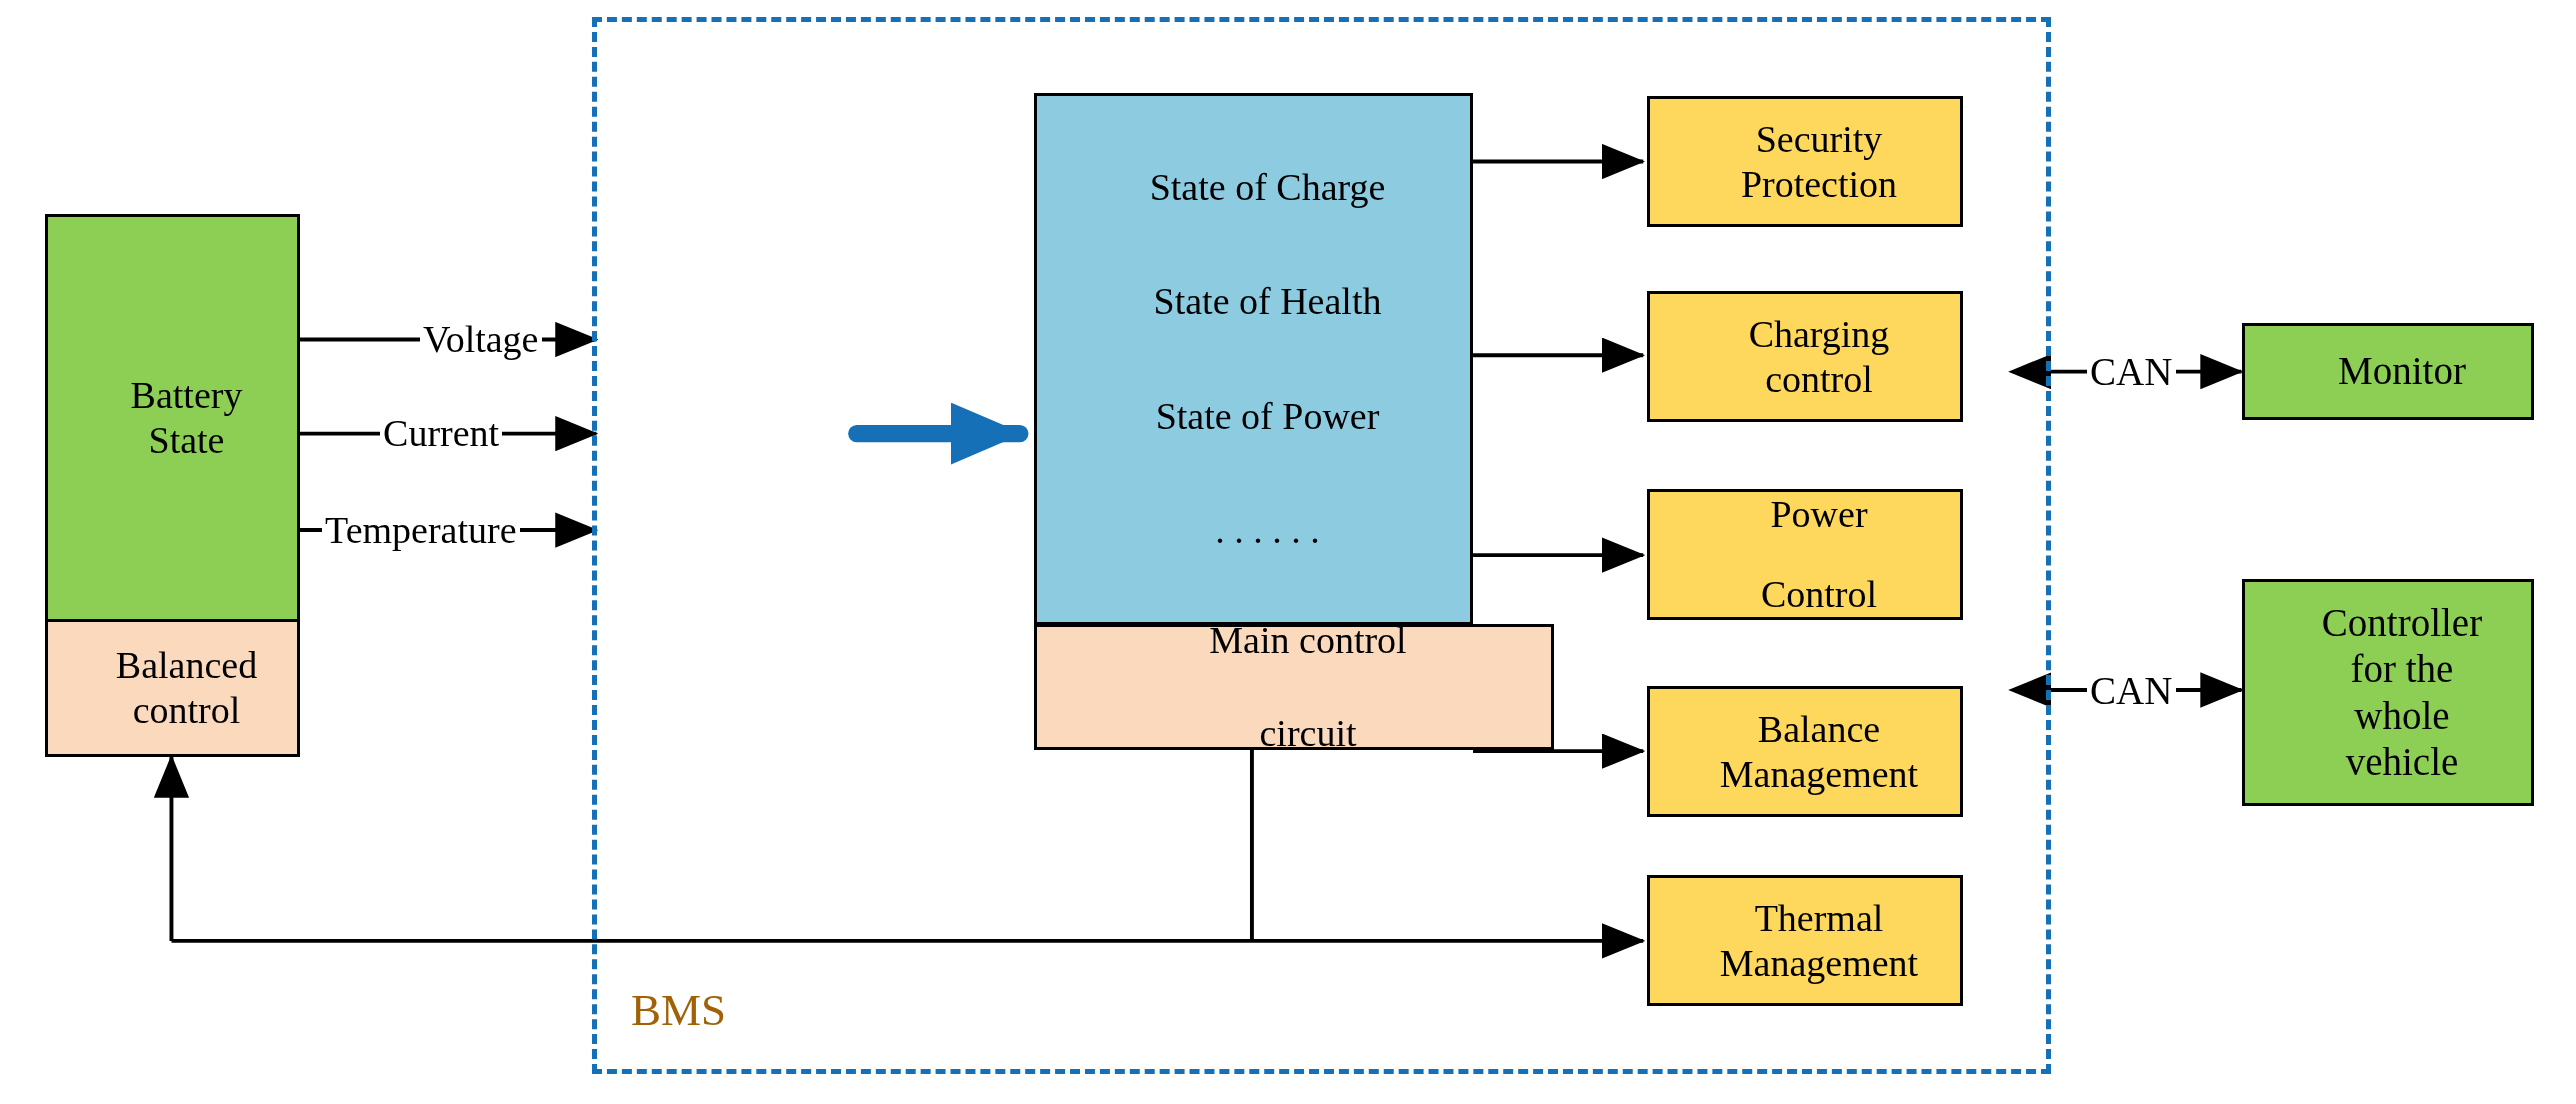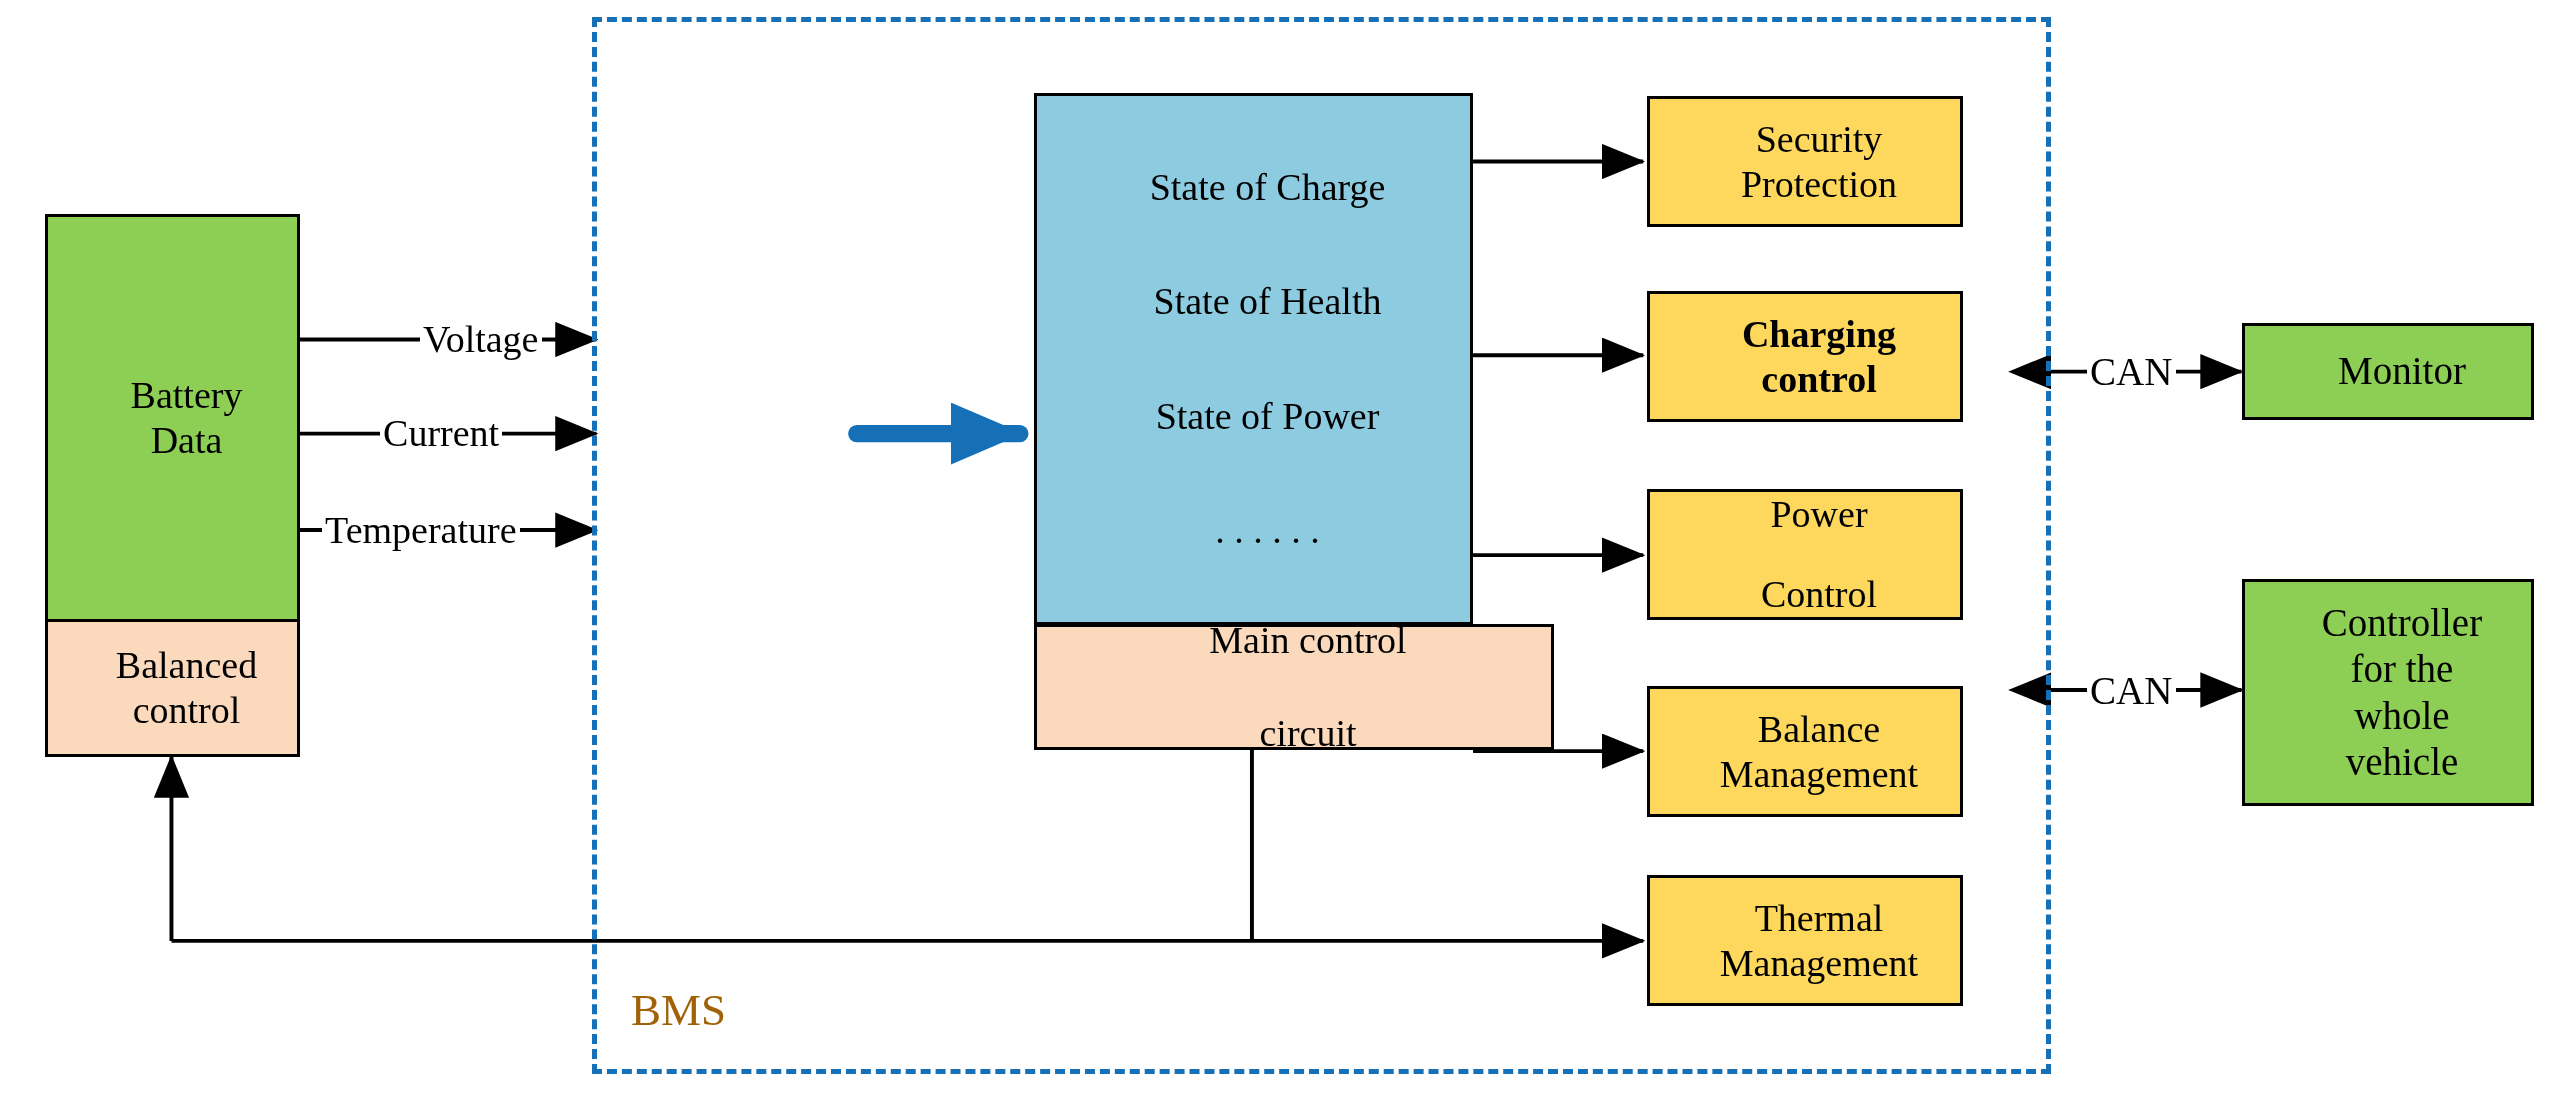--- a/index.html
+++ b/index.html
@@ -118,21 +118,21 @@
       <line x1="2613" y1="880" x2="2858" y2="880" marker-start="url(#ahBlackStart)" marker-end="url(#ahBlack)"></line>
     </g>
 
     <g>
       <line x1="1092" y1="553" x2="1300" y2="553" stroke="#1570B8" stroke-width="22" stroke-linecap="round" marker-end="url(#ahBlue)" fill="none"></line>
     </g>
   </svg>
 
   <div class="node green" style="left:45px; top:214px; width:255px; height:408px; font-size:38px;">
     <span class="ln">Battery</span>
-    <span class="ln">Data</span>
+    <span class="ln">State</span>
   </div>
 
   <div class="node peach" style="left:45px; top:619px; width:255px; height:138px; font-size:38px;">
     <span class="ln">Balanced</span>
     <span class="ln">control</span>
   </div>
 
 
   <div class="node blue" style="left:1034px; top:93px; width:439px; height:532px; font-size:38px; justify-content:space-evenly;">
     <span class="ln">State of Charge</span>
@@ -144,21 +144,21 @@
   <div class="node peach" style="left:1034px; top:624px; width:520px; height:126px; font-size:38px;gap:48px;">
     <span class="ln">Main control</span>
     <span class="ln">circuit</span>
   </div>
 
   <div class="node yellow" style="left:1647px; top:96px; width:316px; height:131px; font-size:38px;">
     <span class="ln">Security</span>
     <span class="ln">Protection</span>
   </div>
 
-  <div class="node yellow" style="left:1647px; top:291px; width:316px; height:131px; font-size:38px;font-weight:bold;">
+  <div class="node yellow" style="left:1647px; top:291px; width:316px; height:131px; font-size:38px;">
     <span class="ln">Charging</span>
     <span class="ln">control</span>
   </div>
 
   <div class="node yellow" style="left:1647px; top:489px; width:316px; height:131px; font-size:38px;justify-content:space-between;">
     <span class="ln">Power</span>
     <span class="ln">Control</span>
   </div>
 
   <div class="node yellow" style="left:1647px; top:686px; width:316px; height:131px; font-size:38px;">

